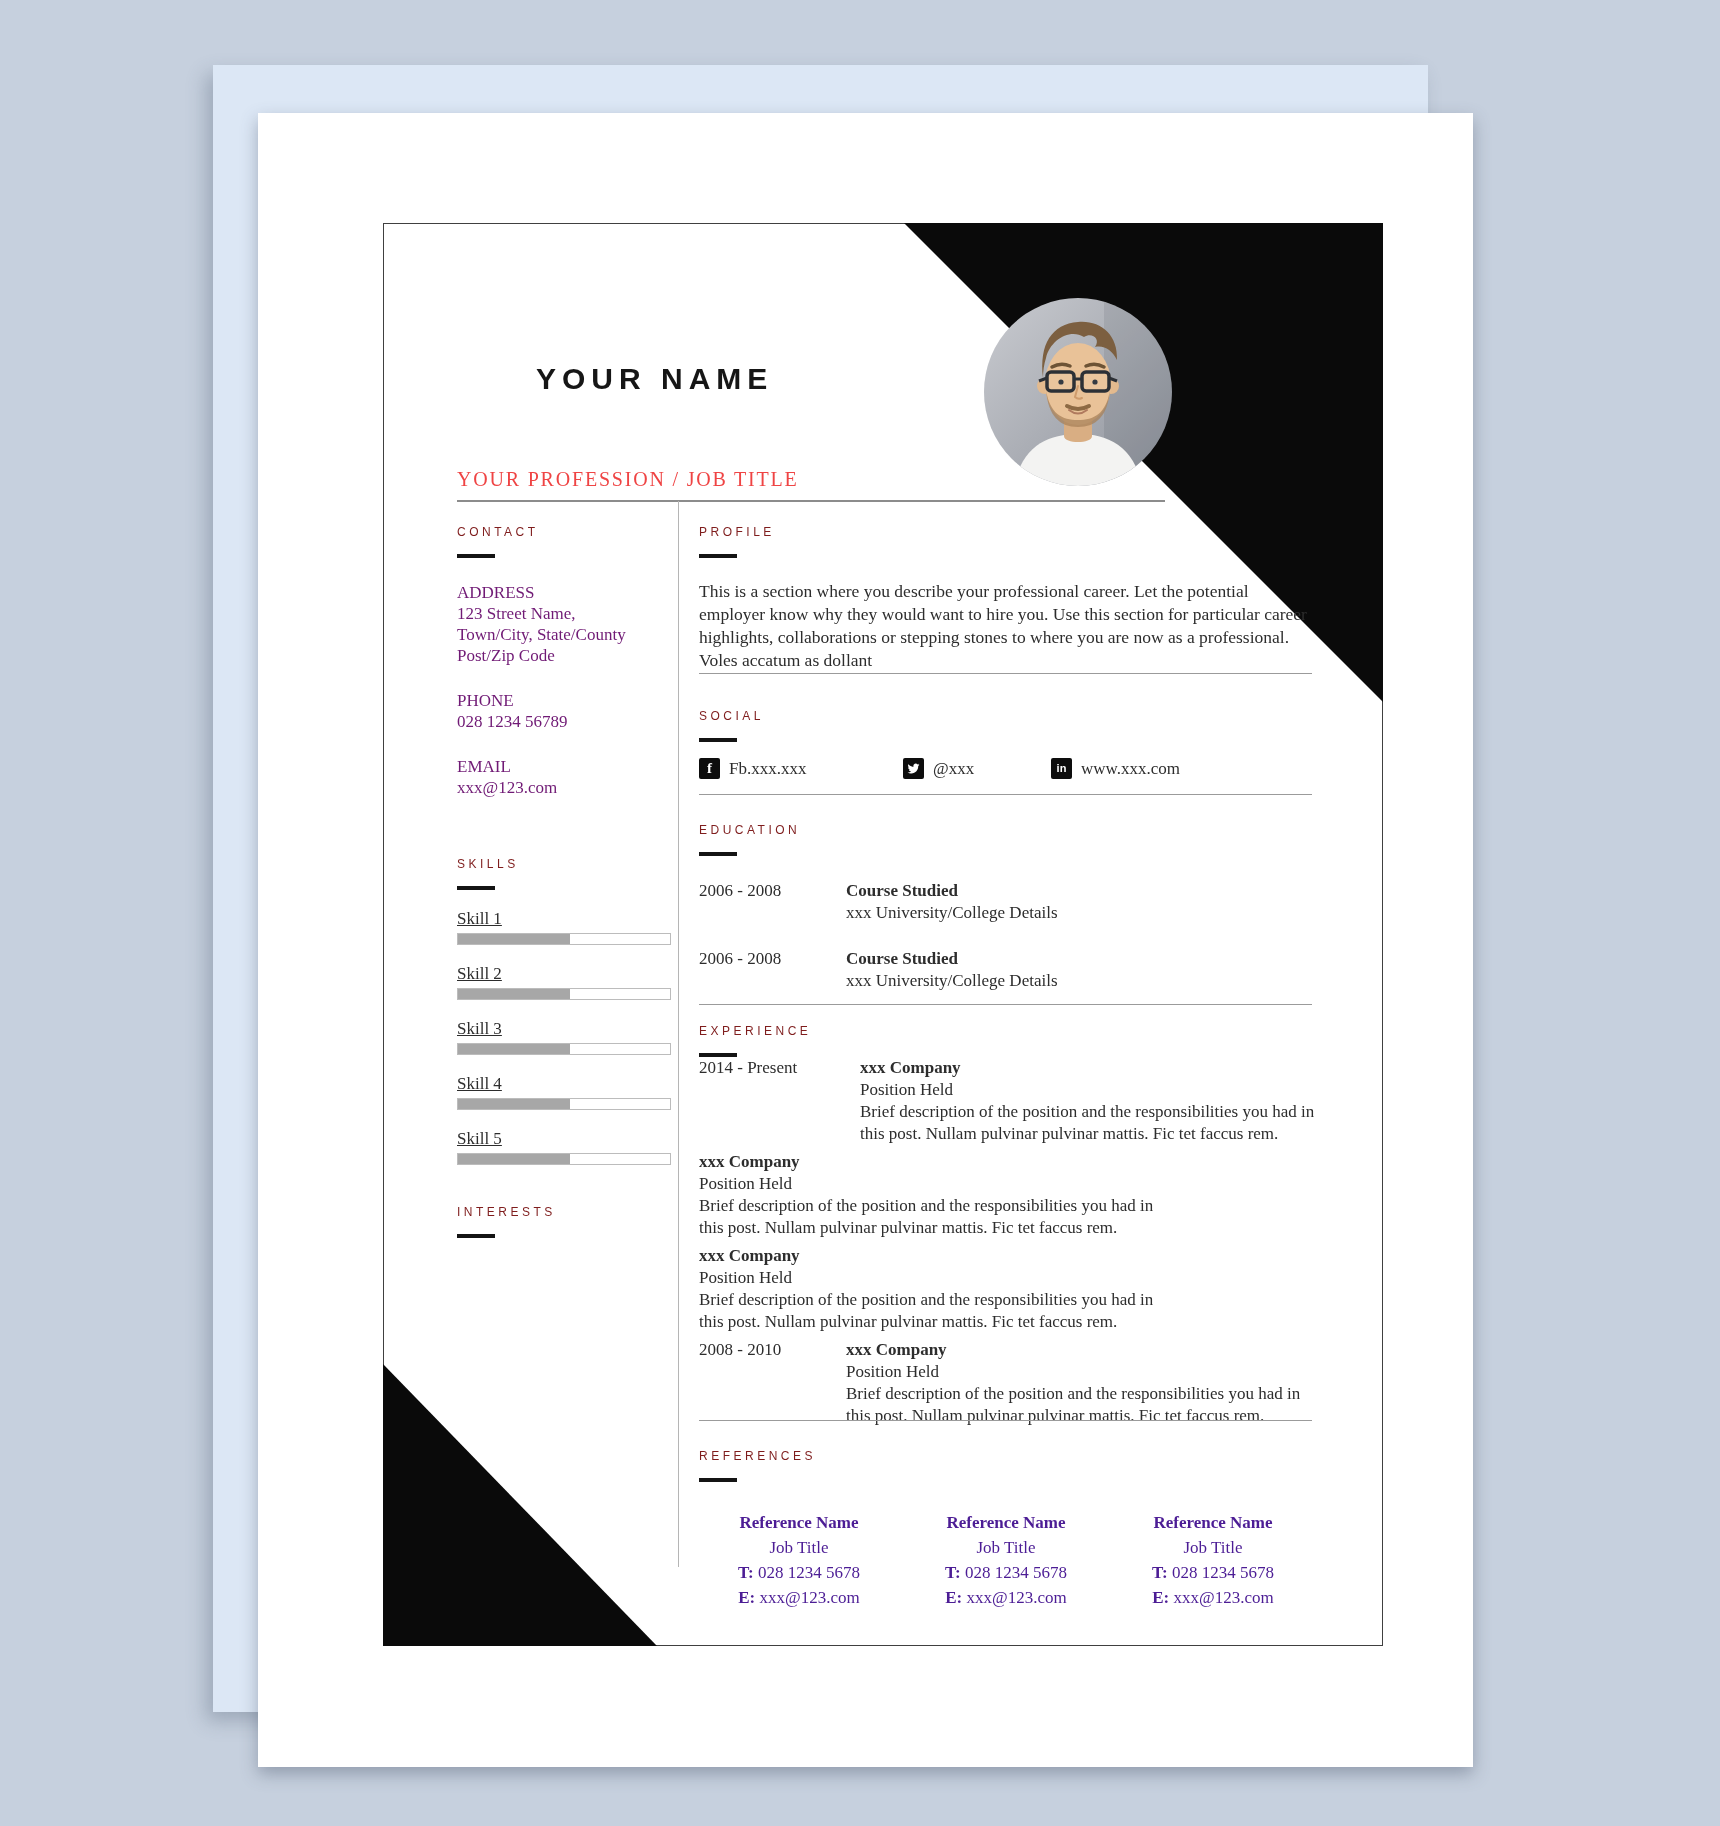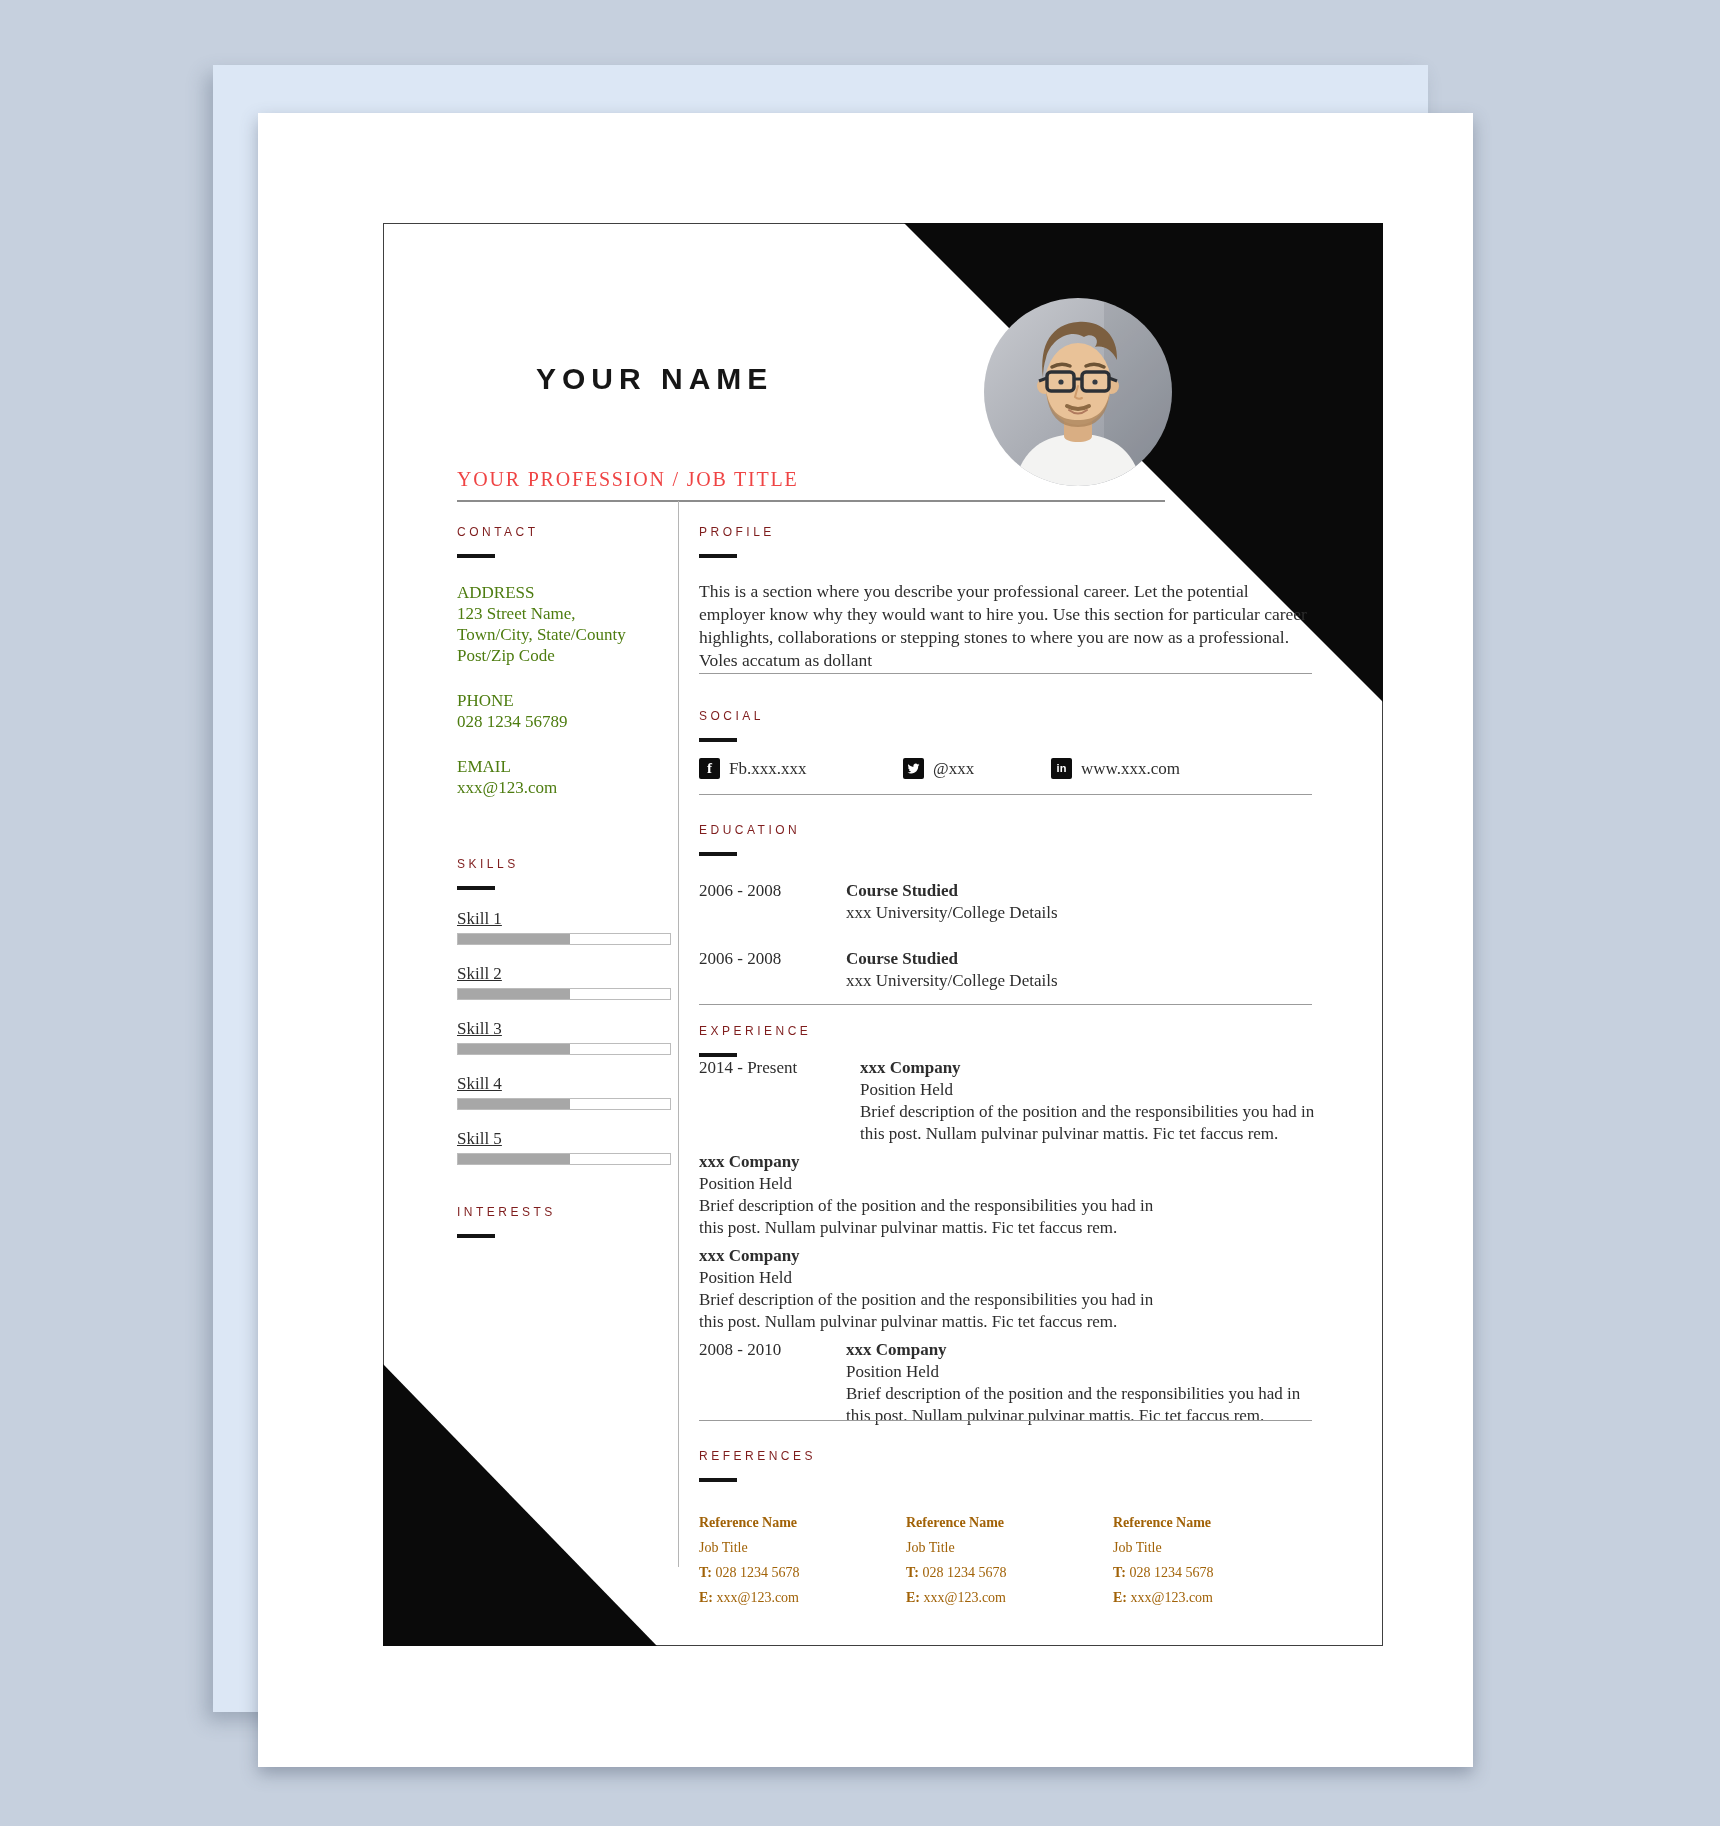--- a/index.html
+++ b/index.html
@@ -61,21 +61,21 @@
   .sec-education{top:596px}
   .sec-experience{top:797px}
   .sec-references{top:1222px}
 
   .sec-h{
     font-family:"Liberation Sans",sans-serif;font-weight:normal;
     font-size:12px;letter-spacing:3.5px;color:#7f1d1d;line-height:20px;
   }
   .dash{width:38px;height:4px;background:#141414;margin-top:12px;}
 
-  .serif{font-size:17px;color:#4d7c0f;line-height:21px;}
+  .serif{font-size:17px;color:#701a75;line-height:21px;}
   .cgroup{margin-top:24px;}
 
   .skill{margin-top:19px;}
   .skill:first-of-type{margin-top:22px;}
   .skill-label{font-size:17px;color:#2d2d2d;line-height:19px;text-decoration:underline;}
   .bar{margin-top:5px;height:12px;border:1px solid #bcbcbc;background:#fff;box-sizing:border-box;}
   .fill{height:100%;background:#a7a7a7;}
 
   .interest-list{margin-top:20px;}
   .interest-line{font-size:17px;color:#2d2d2d;line-height:19px;}
@@ -98,21 +98,21 @@
 
   .edu-row{display:flex;margin-top:24px;}
   .exp-row{display:flex;margin-top:7px;}
   .exp-row.first{margin-top:0;gap:14px;}
   .dates{width:147px;flex:none;font-size:17px;color:#2d2d2d;line-height:22px;}
   .entry-body{font-size:17px;color:#2d2d2d;line-height:22px;}
   .entry-body .bold{font-weight:bold;}
   .desc{width:467px;line-height:21.5px;}
 
   .refs-row{position:relative;margin-top:28px;height:112px;}
-  .ref-col{position:absolute;top:0;width:200px;font-size:14px;color:#a16207;line-height:25px;}
+  .ref-col{position:absolute;top:0;width:200px;font-size:17px;color:#4c1d95;line-height:25px;text-align:center;}
   .rc-0{left:0}.rc-1{left:207px}.rc-2{left:414px}
   .ref-name{font-weight:bold;}
   .ref-col b{font-weight:bold;}
 </style>
 </head>
 <body>
 
 <div class="back-page"></div>
 
 <div class="page">

